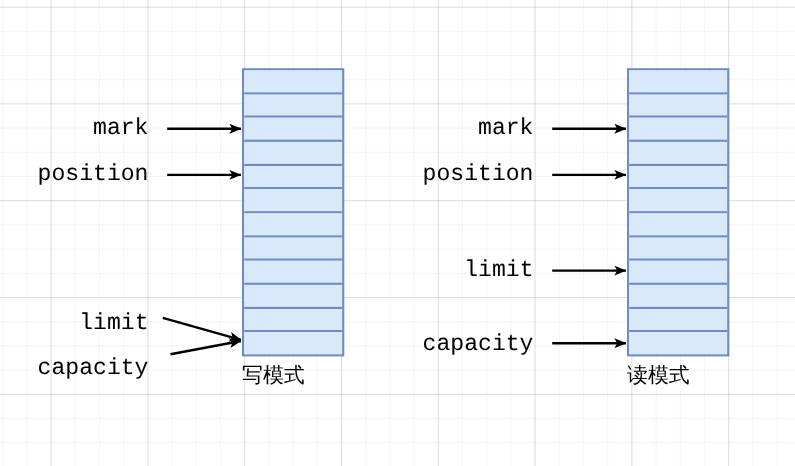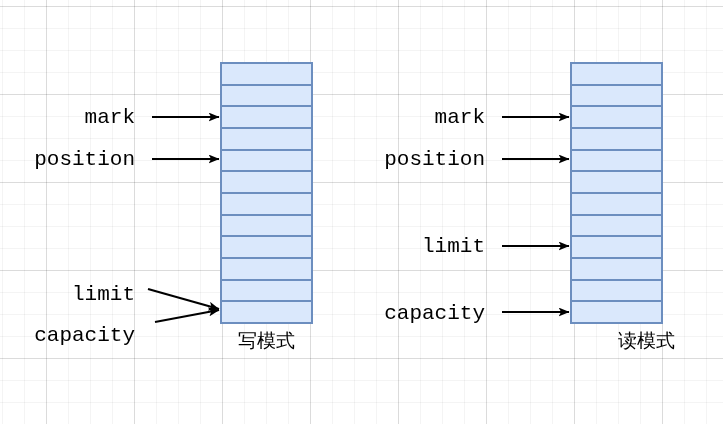--- a/index.html
+++ b/index.html
@@ -43,21 +43,20 @@
     flex: 1 1 0;
     background: #dae8fc;
     border-bottom: 2px solid #6c8ebf;
   }
   .buffer .cell:last-child {
     border-bottom: none;
   }
 
   .caption {
     position: absolute;
-    text-align: center;
     font-size: 19px;
     color: #000000;
     line-height: 1;
     white-space: nowrap;
   }
 
   .label {
     position: absolute;
     font-size: 21px;
     color: #000000;
@@ -121,21 +120,21 @@
   </div>
 
   <div class="label" style="left:370px; top:107px; width:115px;">mark</div>
 
   <div class="label" style="left:370px; top:149px; width:115px;">position</div>
 
   <div class="label" style="left:370px; top:236px; width:115px;">limit</div>
 
   <div class="label" style="left:370px; top:303px; width:115px;">capacity</div>
 
-  <div class="caption" style="left:600px; top:333px; width:93px;">读模式</div>
+  <div class="caption" style="left:570px; top:333px; width:93px;">读模式</div>
 
   <svg class="arrow-layer" viewBox="0 0 723 424" xmlns="http://www.w3.org/2000/svg">
     <defs>
       <marker id="ah" markerWidth="11" markerHeight="9" refX="10.5" refY="4.5" orient="auto" markerUnits="userSpaceOnUse">
         <path d="M0,0 L11,4.5 L0,9 L2.6,4.5 Z" fill="#000000"></path>
       </marker>
     </defs>
 
     <line x1="152" y1="117" x2="219" y2="117" stroke="#000000" stroke-width="2.2" marker-end="url(#ah)"></line>
 

